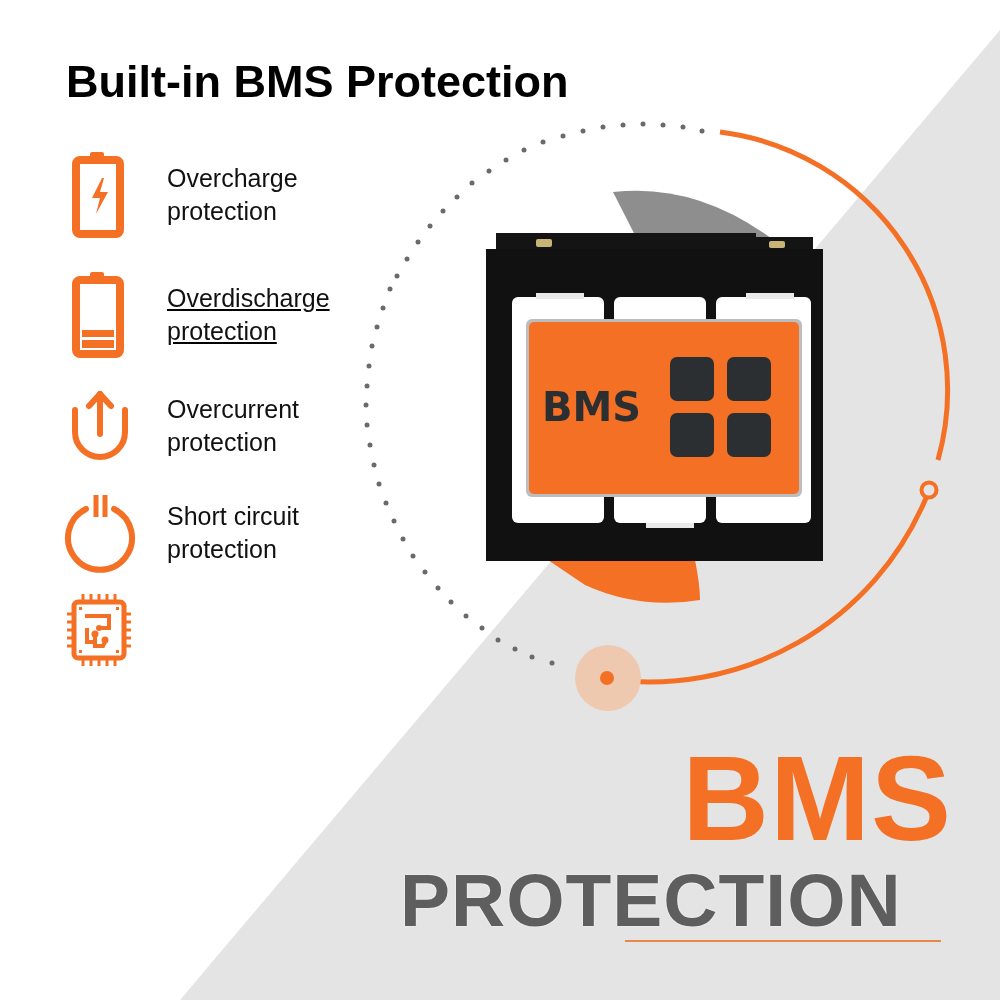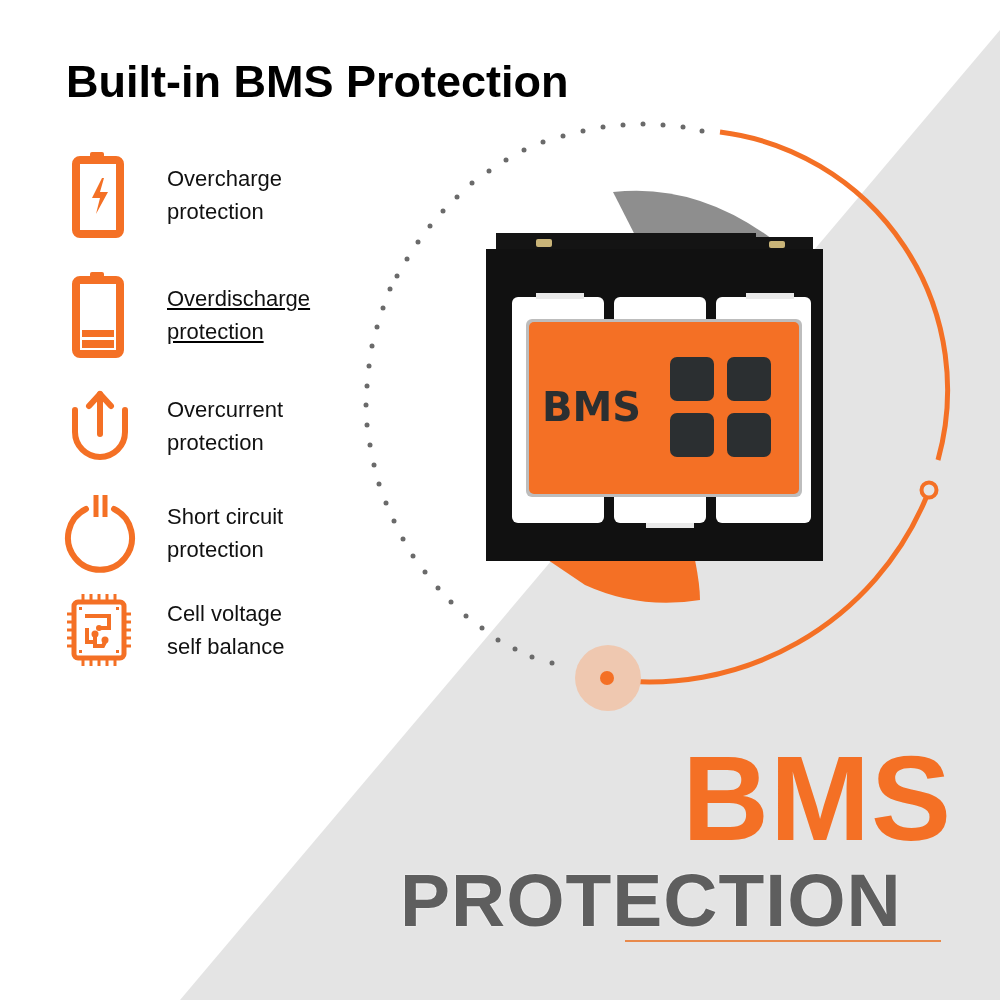--- a/index.html
+++ b/index.html
@@ -1,21 +1,21 @@
 <!DOCTYPE html>
 <html><head>
 <meta charset="utf-8">
 <style>
   html, body { margin: 0; padding: 0; }
   body { width: 1000px; height: 1000px; position: relative; overflow: hidden; background: #ffffff; font-family: "Liberation Sans", sans-serif; }
   .bg-svg { position: absolute; left: 0; top: 0; width: 1000px; height: 1000px; }
   .title { position: absolute; left: 54px; top: 42px; font-size: 45px; font-weight: bold; color: #000; letter-spacing: 0px; margin: 12px; line-height: 56px; }
   .feature { position: absolute; left: 62px; display: flex; align-items: center; }
   .feature .icon { width: 76px; height: 80px; display: flex; align-items: center; justify-content: center; }
-  .feature .label { margin-left: 29px; font-size: 22px; line-height: 33px; color: #111; white-space: pre-line; }
+  .feature .label { margin-left: 29px; font-size: 25px; line-height: 33px; color: #111; white-space: pre-line; }
   .battery { position: absolute; left: 486px; top: 233px; width: 337px; height: 328px; }
   .bms-card-text { position: absolute; left: 542px; top: 384px; font-size: 40px; font-weight: bold; color: #2b2f31; font-family: "DejaVu Sans", sans-serif; letter-spacing: 0px; }
   .big-bms { position: absolute; right: 48px; top: 738px; font-size: 120px; font-weight: bold; color: #f47025; line-height: 120px; letter-spacing: 1px; font-family: "Liberation Sans", sans-serif; }
   .big-protection { position: absolute; left: 400px; top: 860px; font-size: 75px; font-weight: bold; color: #5e5e5e; line-height: 80px; letter-spacing: 1px; font-family: "Liberation Sans", sans-serif; text-shadow: 0 0 2px #fff; }
   .underline { position: absolute; left: 625px; top: 940px; width: 316px; height: 2px; background: #e8894b; }
 </style>
 </head>
 <body>
 
 <svg class="bg-svg" viewBox="0 0 1000 1000">
@@ -162,22 +162,20 @@
       <path d="M 20 24 L 44 24 L 44 36 L 34 36 M 22 36 L 22 50 L 30 50 L 30 42 M 28 54 L 38 54 L 40 50" fill="none" stroke="#f47025" stroke-width="4"></path>
       <circle cx="30" cy="42" r="3.5" fill="#f47025"></circle>
         <circle cx="40" cy="48" r="3.5" fill="#f47025"></circle>
         <circle cx="34" cy="36" r="3" fill="#f47025"></circle>
       <rect x="14" y="15" width="3" height="3" fill="#f47025"></rect>
         <rect x="51" y="15" width="3" height="3" fill="#f47025"></rect>
         <rect x="14" y="58" width="3" height="3" fill="#f47025"></rect>
         <rect x="51" y="58" width="3" height="3" fill="#f47025"></rect>
     </svg>
   </div>
-  <div class="label">Cell voltage
-self balance</div>
 </div>
 
 <svg class="battery" viewBox="0 0 337 328">
 
   <rect x="10" y="0" width="80" height="16" fill="#141414"></rect>
   <rect x="80" y="0" width="190" height="20" fill="#141414"></rect>
   <rect x="262" y="4" width="65" height="14" fill="#141414"></rect>
   <rect x="50" y="6" width="16" height="8" rx="2" fill="#c9b478"></rect>
   <rect x="283" y="8" width="16" height="7" rx="2" fill="#c9b478"></rect>
 

